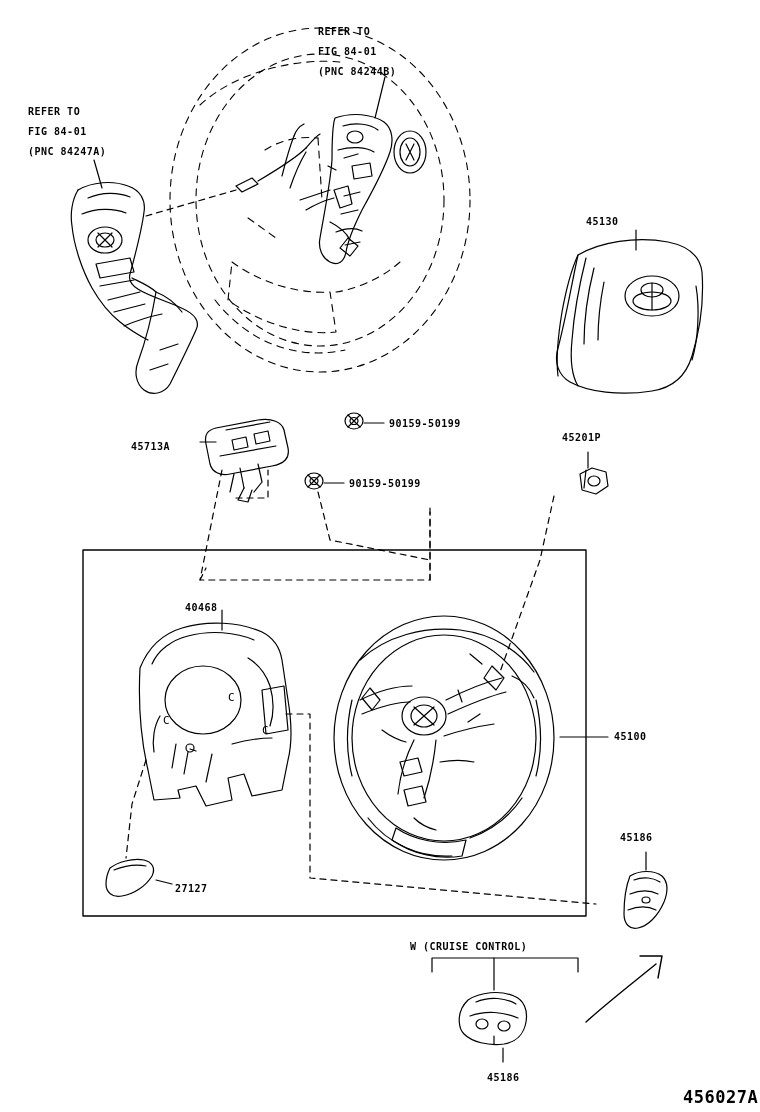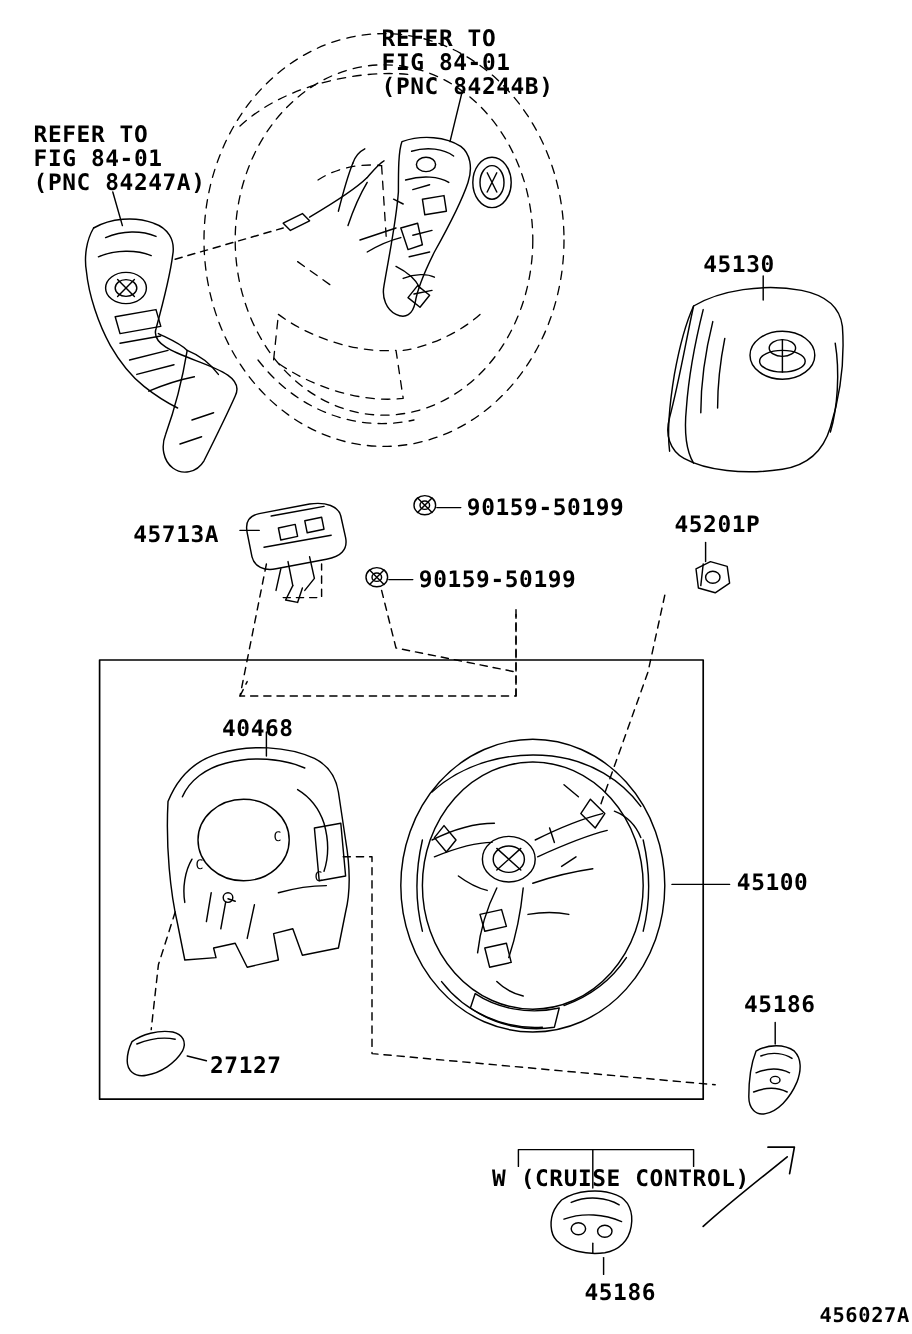--- a/index.html
+++ b/index.html
@@ -23,21 +23,21 @@
   }
   .svg-layer {
     position: absolute;
     left: 0; top: 0;
     width: 760px;
     height: 1112px;
   }
   .lbl {
     position: absolute;
     font-family: "DejaVu Sans Mono", monospace;
-    font-size: 19px;
+    font-size: 10px;
     font-weight: bold;
     letter-spacing: 0.5px;
     color: #000;
     white-space: pre;
     line-height: 19px;
   }
   .lbl.small {
     font-size: 17px;
     font-weight: bold;
   }
@@ -308,29 +308,29 @@
     </g>
   </svg>
 
   <div class="lbl multiline" style="left:28px; top:102px;">REFER TO
 FIG 84-01
 (PNC 84247A)</div>
   <div class="lbl multiline" style="left:318px; top:22px;">REFER TO
 FIG 84-01
 (PNC 84244B)</div>
   <div class="lbl" style="left:586px; top:212px;">45130</div>
-  <div class="lbl" style="left:111px; top:437px;">45713A</div>
+  <div class="lbl" style="left:131px; top:437px;">45713A</div>
   <div class="lbl" style="left:389px; top:414px;">90159-50199</div>
   <div class="lbl" style="left:349px; top:474px;">90159-50199</div>
   <div class="lbl" style="left:562px; top:428px;">45201P</div>
   <div class="lbl" style="left:185px; top:598px;">40468</div>
   <div class="lbl" style="left:614px; top:727px;">45100</div>
   <div class="lbl" style="left:620px; top:828px;">45186</div>
   <div class="lbl" style="left:175px; top:879px;">27127</div>
-  <div class="lbl" style="left:410px; top:937px;margin-top:36px;">W (CRUISE CONTROL)</div>
+  <div class="lbl" style="left:410px; top:937px;">W (CRUISE CONTROL)</div>
   <div class="lbl" style="left:487px; top:1068px;">45186</div>
   <div class="lbl small" style="left:683px; top:1088px;">456027A</div>
 
   <div class="lbl tiny" style="left:228px; top:688px;">C</div>
   <div class="lbl tiny" style="left:163px; top:711px;">C</div>
   <div class="lbl tiny" style="left:262px; top:721px;">C</div>
 
 </div>
 
 </body></html>

